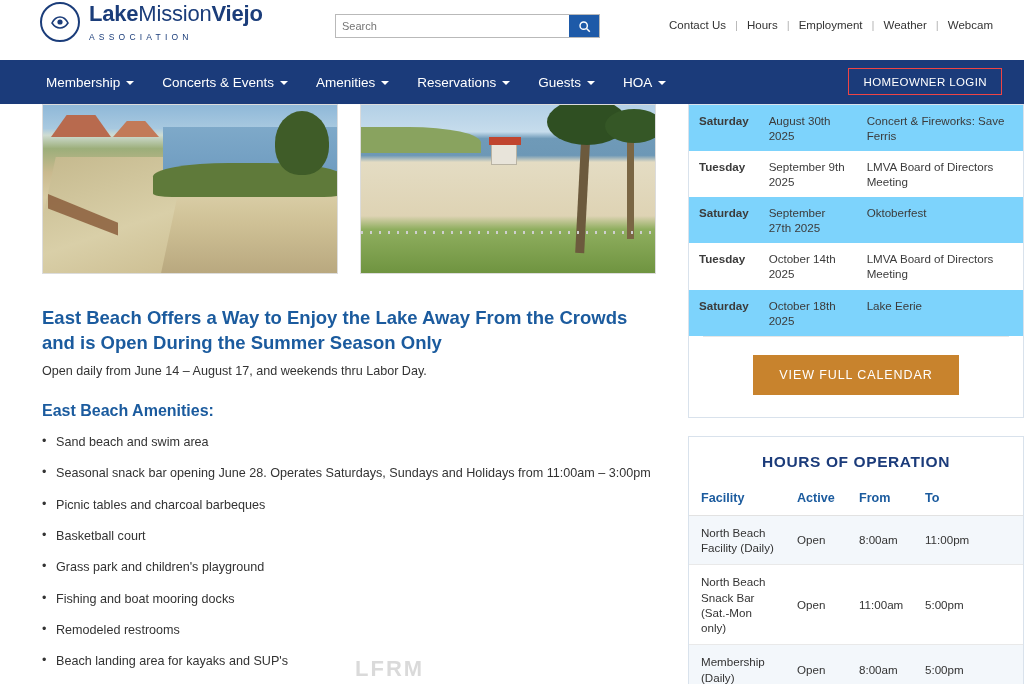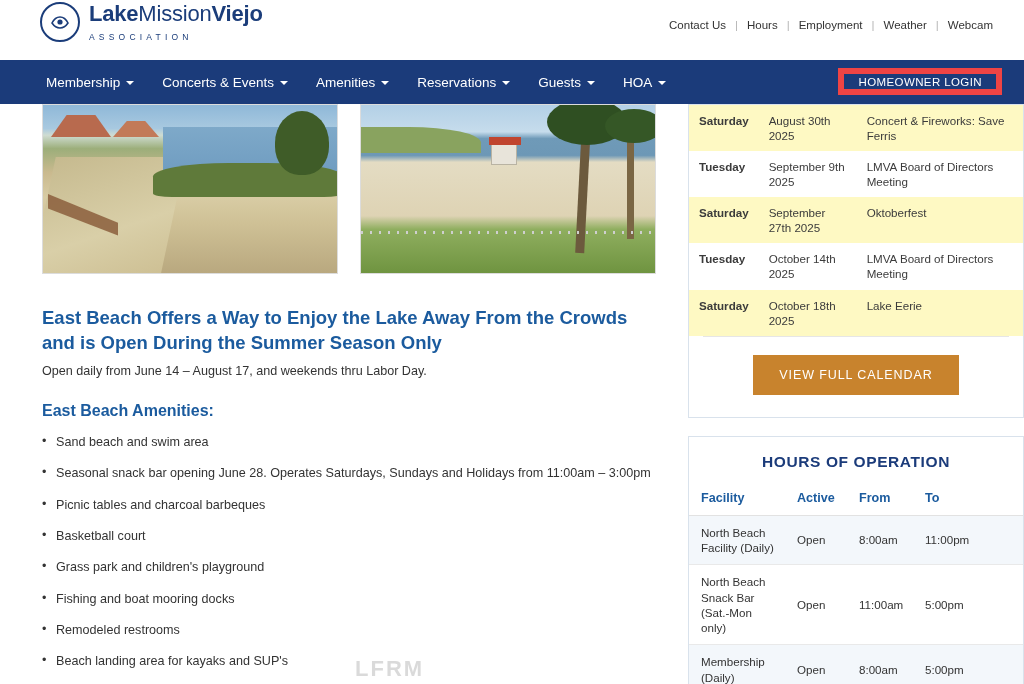--- a/index.html
+++ b/index.html
@@ -81,21 +81,21 @@
     width: 0; height: 0;
     border-left: 4px solid transparent;
     border-right: 4px solid transparent;
     border-top: 4.5px solid #ffffff;
     display: inline-block;
     position: relative; top: 1px;
   }
   .login-btn {
     position: absolute; right: 22px; top: 8px;
     height: 27px; padding: 0 14px;
-    border: 6px solid #ef4444; color: #fff; background: transparent;
+    border: 1px solid #ef4444; color: #fff; background: transparent;
     font-size: 11.5px; letter-spacing: 0.4px;
     display: flex; align-items: center; cursor: pointer;
     font-family: "Liberation Sans", sans-serif;
   }
 
   
   .content {
     display: flex;
     padding: 0;
   }
@@ -206,21 +206,21 @@
   
   .card {
     border: 1px solid #d9e2ec; background: #fff;
     margin-bottom: 18px;
   }
   .cal-table { width: 100%; border-collapse: collapse; }
   .cal-table td {
     font-size: 11.6px; color: #3b3b3b; padding: 8px 10px;
     vertical-align: top; line-height: 1.3;
   }
-  .cal-row-alt td { background: #fef9c3; }
+  .cal-row-alt td { background: #7dd3fc; }
   .cal-row td { background: #ffffff; }
   .cal-day { width: 62px; font-weight: bold; color: #4a4a4a; }
   .cal-date { width: 98px; }
   .cal-evt { color: #3b3b3b; }
   .cal-footer { text-align: center; padding: 18px 0 22px 0; background: #fff; }
   .cal-btn {
     display: inline-block; background: #c8832d; color: #fff;
     font-size: 12.5px; letter-spacing: 0.9px; padding: 13px 26px;
     border: 0; cursor: pointer; font-family: "Liberation Sans", sans-serif;
   }
@@ -269,20 +269,29 @@
         </svg>
       </div>
       <div class="logo-text">
         <div class="logo-title">
           <span>Lake</span><span class="lightw">Mission</span><span>Viejo</span>
         </div>
         <div class="logo-sub">ASSOCIATION</div>
       </div>
     </div>
 
+    <div class="search-box">
+      <input type="text" placeholder="Search" style="">
+      <button class="search-btn">
+        <svg width="13" height="13" viewBox="0 0 16 16">
+          <circle cx="7" cy="7" r="4.5" fill="none" stroke="#fff" stroke-width="1.8"></circle>
+          <line x1="10.5" y1="10.5" x2="14.5" y2="14.5" stroke="#fff" stroke-width="1.8"></line>
+        </svg>
+      </button>
+    </div>
 
     <div class="toplinks">
       <a href="#">Contact Us</a>
         <span class="sep">|</span>
       <a href="#">Hours</a>
         <span class="sep">|</span>
       <a href="#">Employment</a>
         <span class="sep">|</span>
       <a href="#">Weather</a>
         <span class="sep">|</span>

